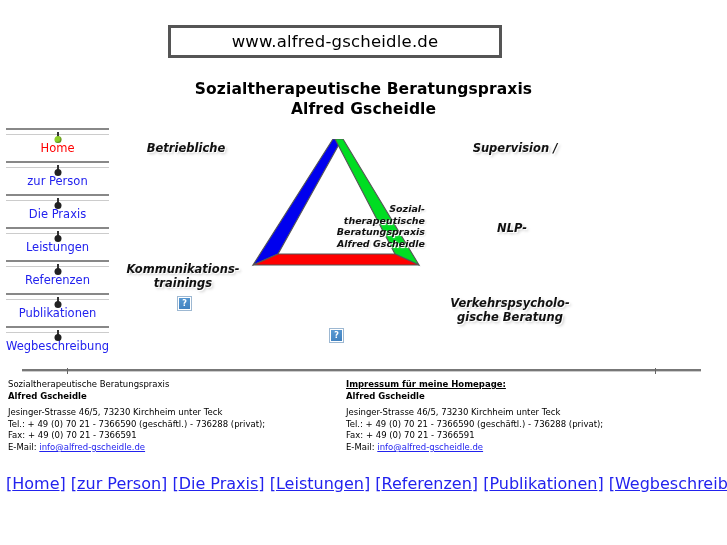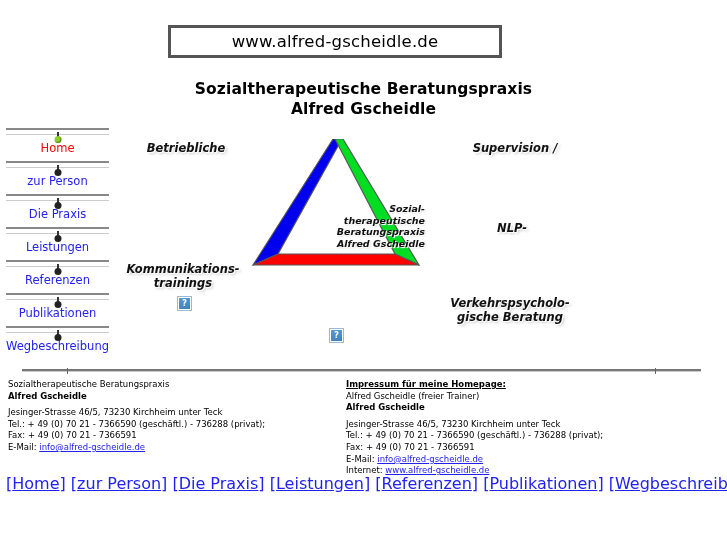--- a/index.html
+++ b/index.html
@@ -350,31 +350,27 @@
   <div>Jesinger-Strasse 46/5, 73230 Kirchheim unter Teck</div>
   <div>Tel.: + 49 (0) 70 21 - 7366590 (geschäftl.) - 736288 (privat);</div>
   <div>Fax: + 49 (0) 70 21 - 7366591</div>
   <div>
     <span>E-Mail: </span><a href="#">info@alfred-gscheidle.de</a>
   </div>
 </div>
 
 <div class="footer-col footer-right">
   <div class="underline">Impressum für meine Homepage:</div>
-  <div>Alfred Gscheidle (freier Trainer)</div>
   <div class="bold">Alfred Gscheidle</div>
   <div class="gap"></div>
   <div>Jesinger-Strasse 46/5, 73230 Kirchheim unter Teck</div>
   <div>Tel.: + 49 (0) 70 21 - 7366590 (geschäftl.) - 736288 (privat);</div>
   <div>Fax: + 49 (0) 70 21 - 7366591</div>
   <div>
     <span>E-Mail: </span><a href="#">info@alfred-gscheidle.de</a>
-  </div>
-  <div>
-    <span>Internet: </span><a href="#">www.alfred-gscheidle.de</a>
   </div>
 </div>
 
 <div class="bottom-nav">
   <span class="bracket">[</span><a href="#">Home</a><span class="bracket">]</span>
   <span class="bracket">[</span><a href="#">zur Person</a><span class="bracket">]</span>
   <span class="bracket">[</span><a href="#">Die Praxis</a><span class="bracket">]</span>
   <span class="bracket">[</span><a href="#">Leistungen</a><span class="bracket">]</span>
   <span class="bracket">[</span><a href="#">Referenzen</a><span class="bracket">]</span>
   <span class="bracket">[</span><a href="#">Publikationen</a><span class="bracket">]</span>

